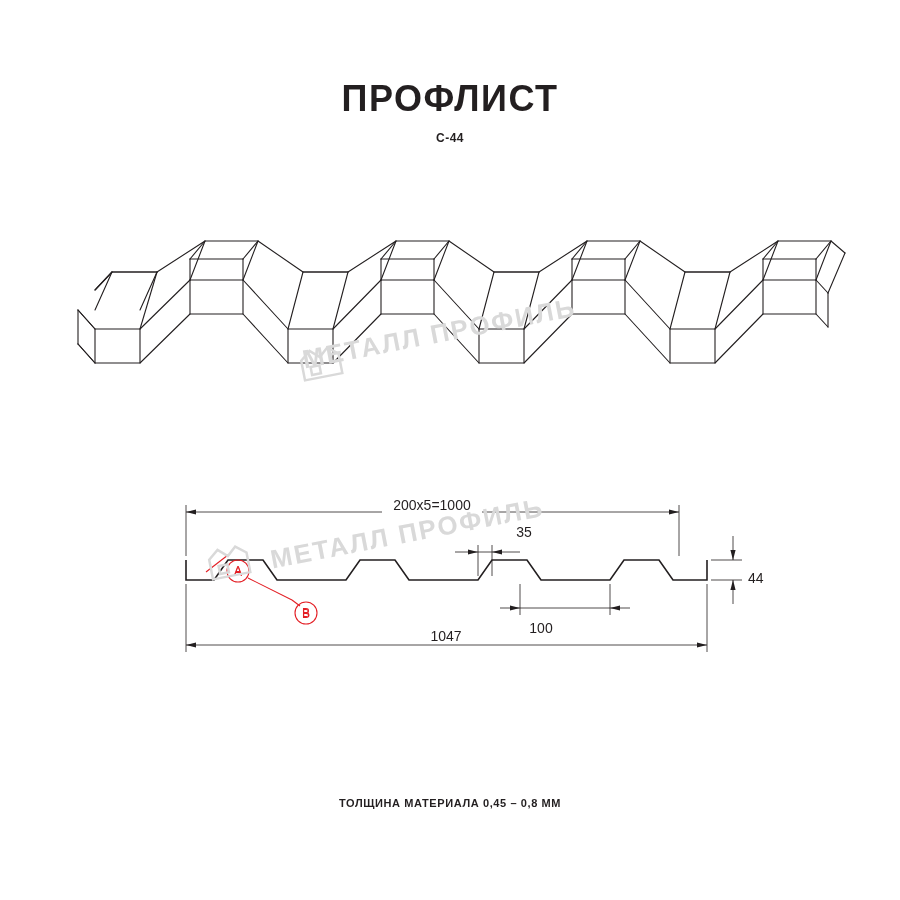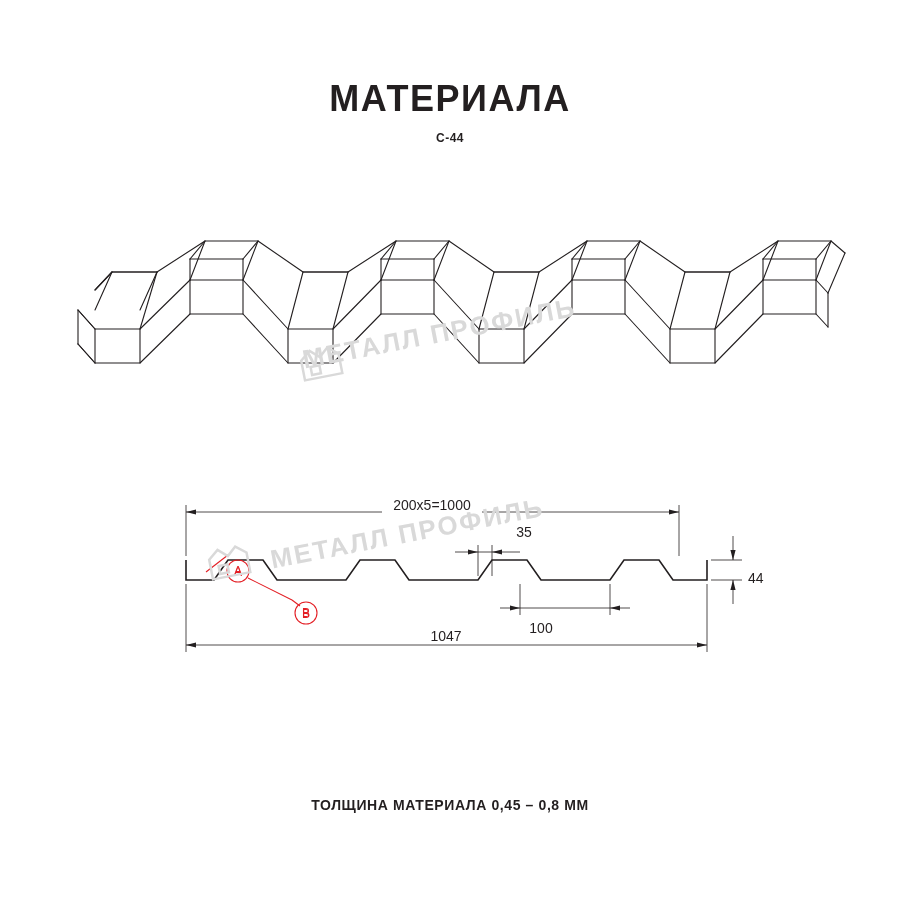--- a/index.html
+++ b/index.html
@@ -41,21 +41,21 @@
     font-weight: bold;
     letter-spacing: 0.5px;
     color: #231f20;
   }
   .footer-note {
     position: absolute;
     top: 797px;
     left: 0;
     width: 900px;
     text-align: center;
-    font-size: 14px;
+    font-size: 11px;
     font-weight: bold;
     letter-spacing: 0.6px;
     color: #231f20;
   }
   
   .layer {
     position: absolute;
     left: 0;
     top: 0;
   }
@@ -89,21 +89,21 @@
     height: 34px;
   }
   .wm-logo-1 { left: 299px; top: 346px; transform: rotate(-11deg); }
   .wm-logo-2 { left: 207px; top: 545px; transform: rotate(-11deg); }
 </style>
 </head>
 <body>
 
 <div class="page">
 
-  <div class="title">МАТЕРИАЛА</div>
+  <div class="title">ПРОФЛИСТ</div>
   <div class="subtitle">С-44</div>
 
   <div class="layer">
     <svg width="900" height="450" viewBox="0 0 900 450" xmlns="http://www.w3.org/2000/svg">
       <g fill="none" stroke="#231f20" stroke-width="1.1" stroke-linejoin="round" stroke-linecap="round">
 
         <path d="M78 344 L95 363 L140 363 L190 314 L243 314 L288 363 L333 363 L381 314 L434 314 L479 363 L524 363 L572 314 L625 314 L670 363 L715 363 L763 314 L816 314 L828 327"></path>
 
         <path d="M78 310 L95 329 L140 329 L190 280 L243 280 L288 329 L333 329 L381 280 L434 280 L479 329 L524 329 L572 280 L625 280 L670 329 L715 329 L763 280 L816 280 L828 293"></path>
 

